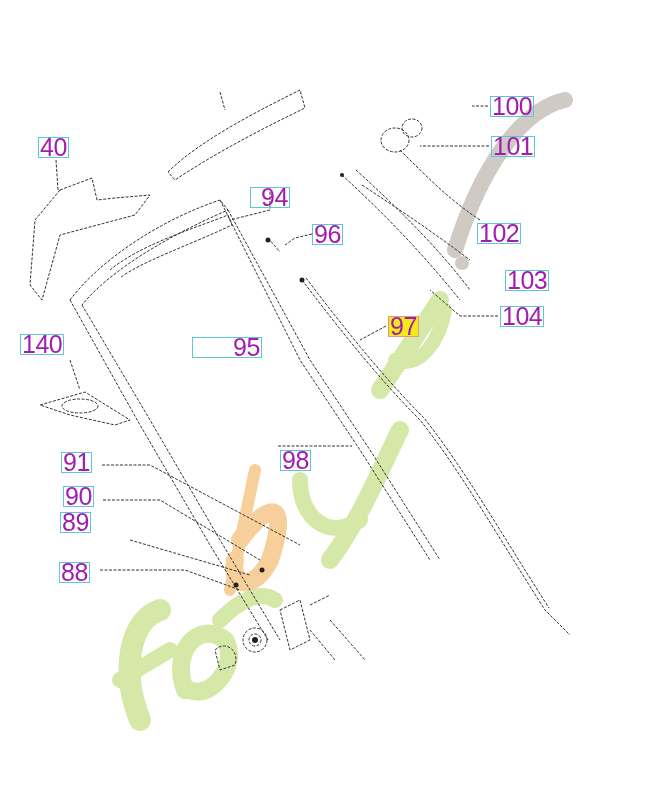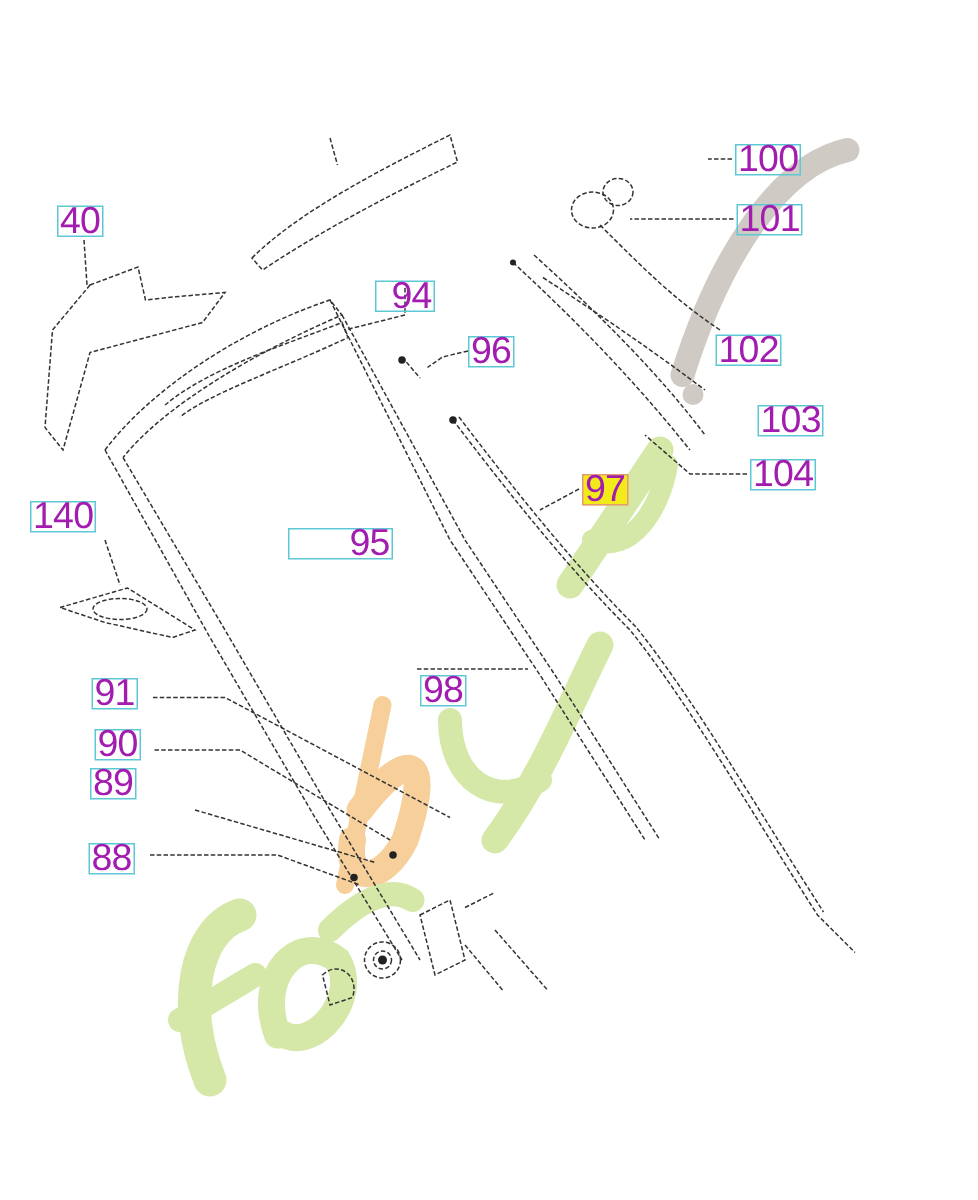--- a/index.html
+++ b/index.html
@@ -103,21 +103,21 @@
 
   <div class="callout" style="left:38px;top:137px;">40</div>
   <div class="callout" style="left:250px;top:187px;padding-left:10px;">94</div>
   <div class="callout" style="left:312px;top:224px;">96</div>
   <div class="callout" style="left:490px;top:96px;">100</div>
   <div class="callout" style="left:491px;top:136px;">101</div>
   <div class="callout" style="left:477px;top:223px;">102</div>
   <div class="callout" style="left:485px;top:270px;margin-left:20px;">103</div>
   <div class="callout" style="left:500px;top:306px;">104</div>
   <div class="callout hl" style="left:388px;top:316px;">97</div>
-  <div class="callout" style="left:192px;top:352px;padding-left:40px;">95</div>
+  <div class="callout" style="left:192px;top:337px;padding-left:40px;">95</div>
   <div class="callout" style="left:20px;top:334px;">140</div>
   <div class="callout" style="left:280px;top:434px;margin-top:16px;">98</div>
   <div class="callout" style="left:61px;top:452px;">91</div>
   <div class="callout" style="left:63px;top:486px;">90</div>
   <div class="callout" style="left:60px;top:512px;">89</div>
   <div class="callout" style="left:59px;top:562px;">88</div>
 
 </div>
 
 </body></html>

